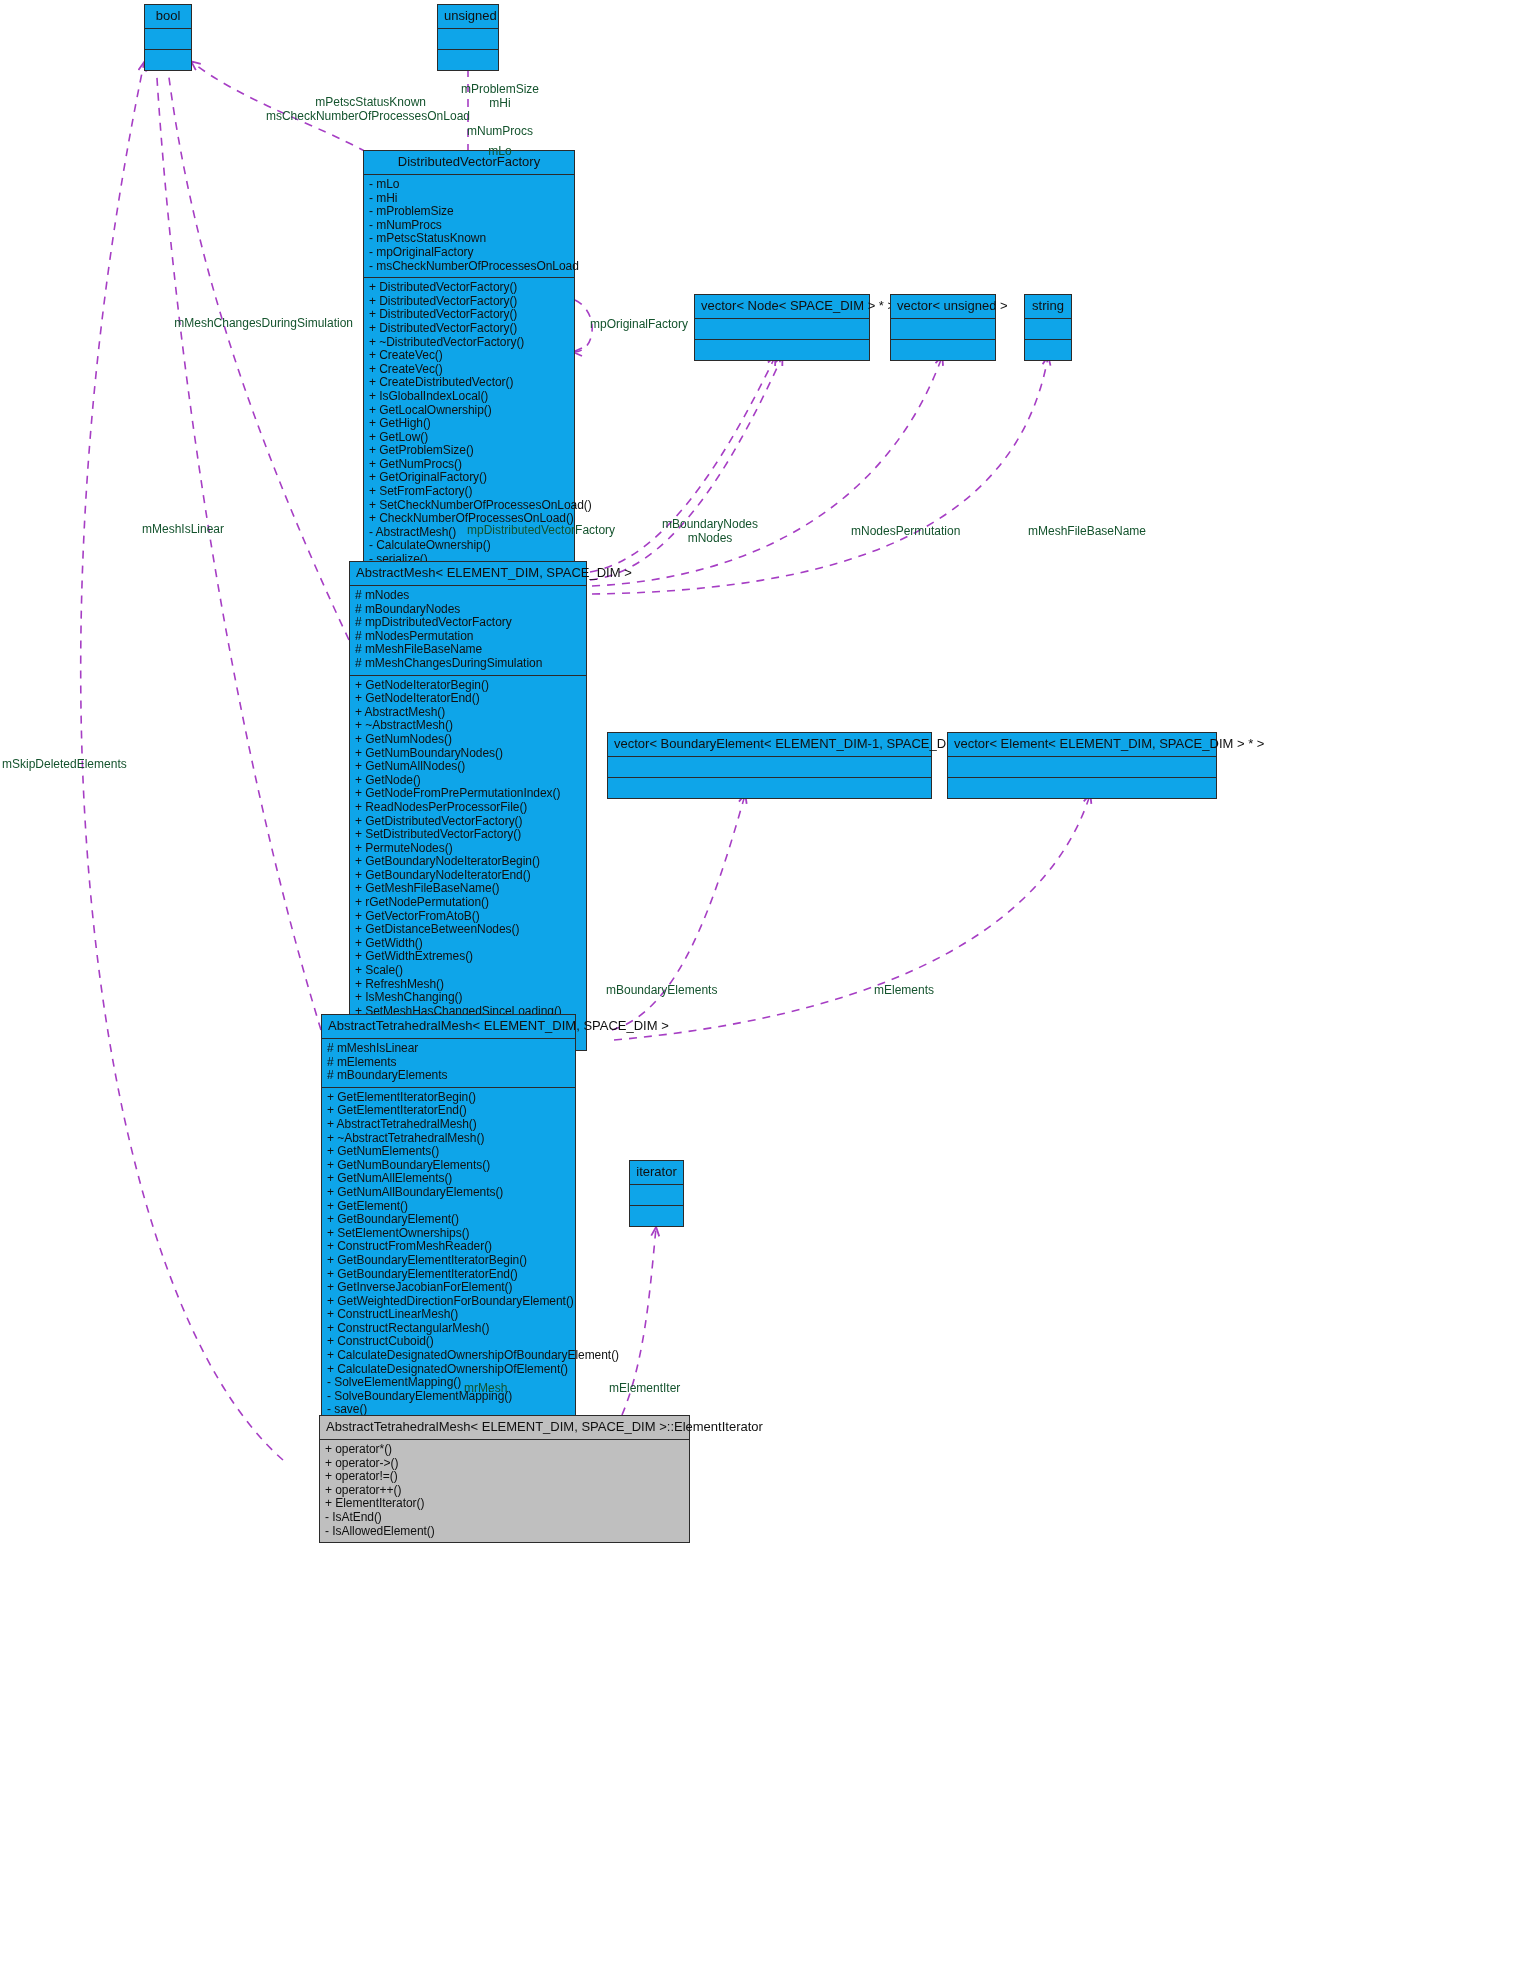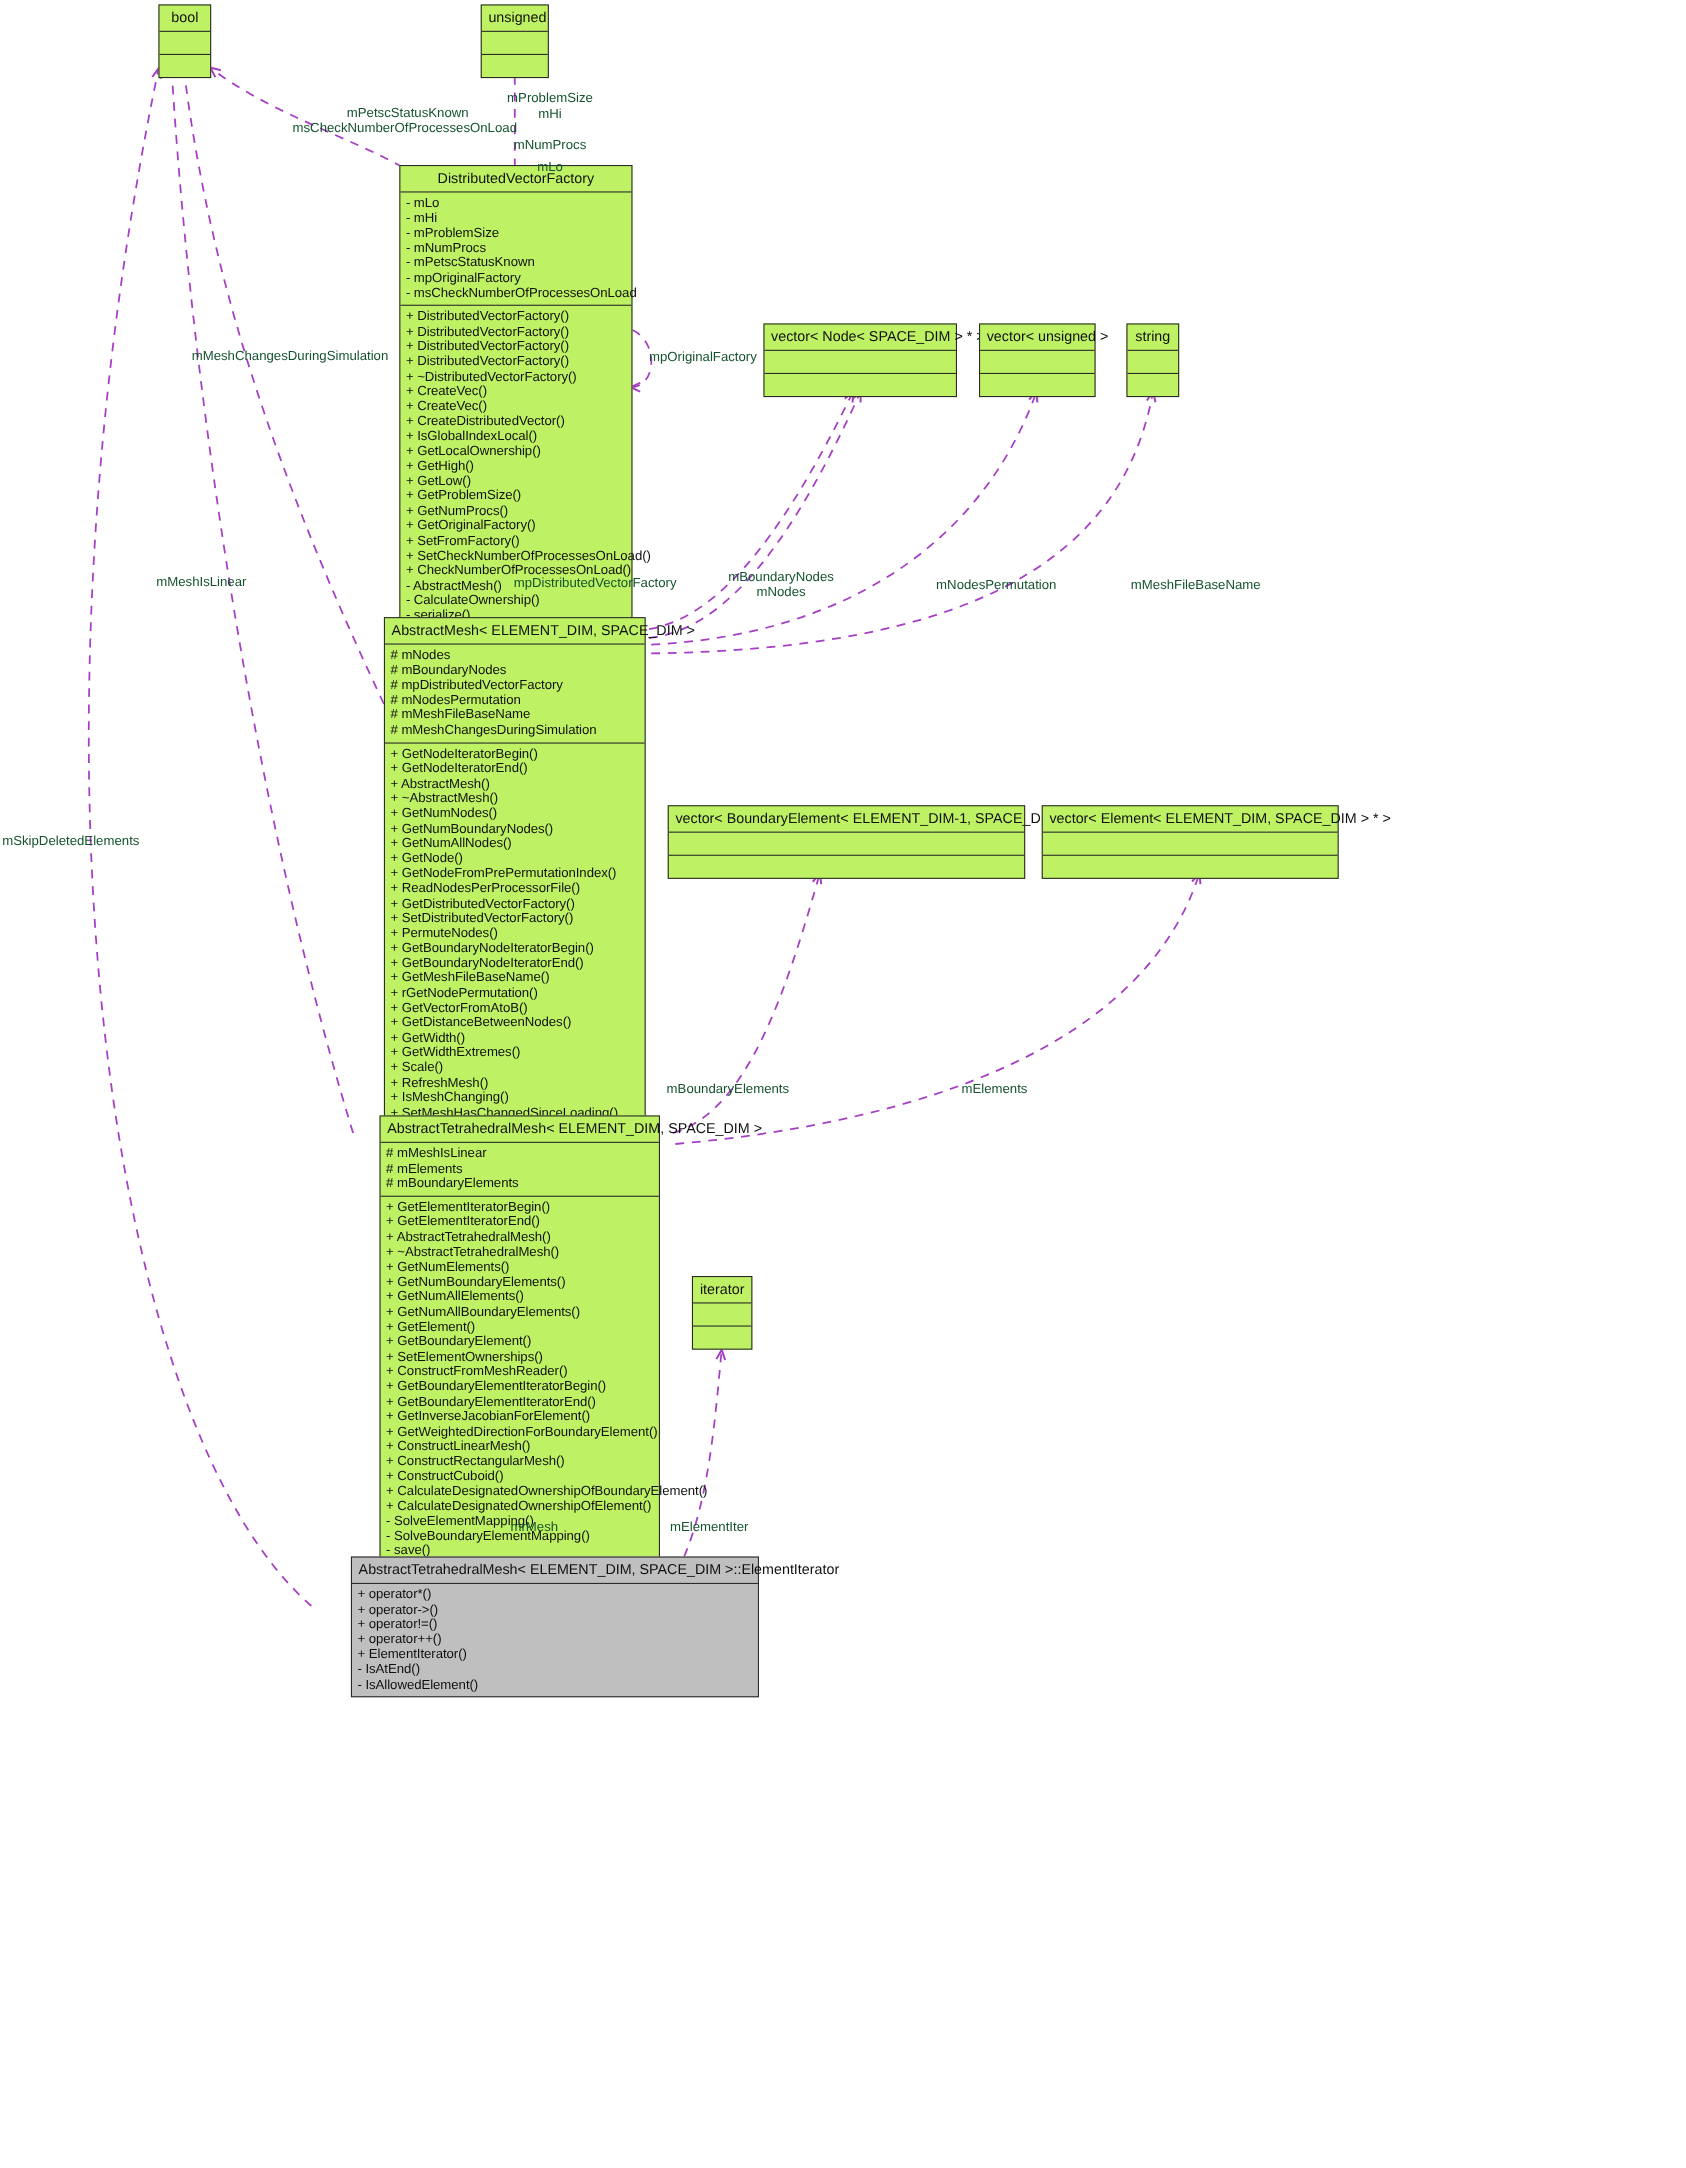--- a/index.html
+++ b/index.html
@@ -22,21 +22,21 @@
     position: absolute;
     left: 0;
     top: 0;
     width: 1533px;
     height: 1971px;
     pointer-events: none;
   }
   .uml-box {
     position: absolute;
     border: 1px solid #2b2b2b;
-    background: #bef264;
+    background: #0ea5e9;
     box-sizing: border-box;
   }
   .uml-box.filled {
     background: #bfbfbf;
   }
   .uml-title {
     text-align: center;
     font-size: 13px;
     color: #101010;
     padding: 4px 6px 5px 6px;
@@ -236,21 +236,21 @@
     <div class="uml-section empty"></div>
     <div class="uml-section empty"></div>
   </div>
 
   <div class="uml-box" style="left:947px; top:732px; width:270px;">
     <div class="uml-title">vector&lt; Element&lt; ELEMENT_DIM, SPACE_DIM &gt; * &gt;</div>
     <div class="uml-section empty"></div>
     <div class="uml-section empty"></div>
   </div>
 
-  <div class="uml-box" style="left:321px; top:1014px; width:255px;margin-left:24px;">
+  <div class="uml-box" style="left:321px; top:1014px; width:255px;">
     <div class="uml-title">AbstractTetrahedralMesh&lt; ELEMENT_DIM, SPACE_DIM &gt;</div>
     <div class="uml-section">
         <div class="uml-row"># mMeshIsLinear</div>
         <div class="uml-row"># mElements</div>
         <div class="uml-row"># mBoundaryElements</div>
       </div>
     <div class="uml-section">
         <div class="uml-row">+ GetElementIteratorBegin()</div>
         <div class="uml-row">+ GetElementIteratorEnd()</div>
         <div class="uml-row">+ AbstractTetrahedralMesh()</div>

